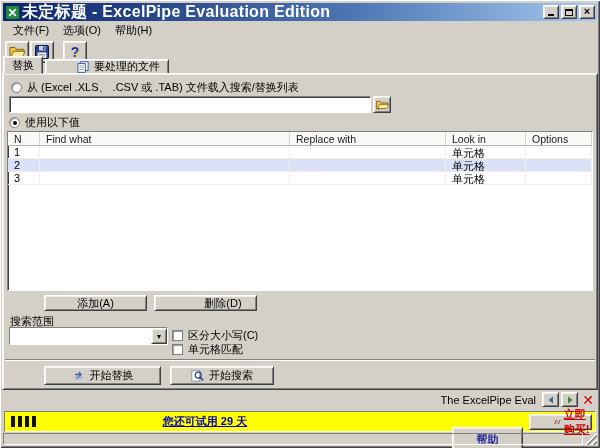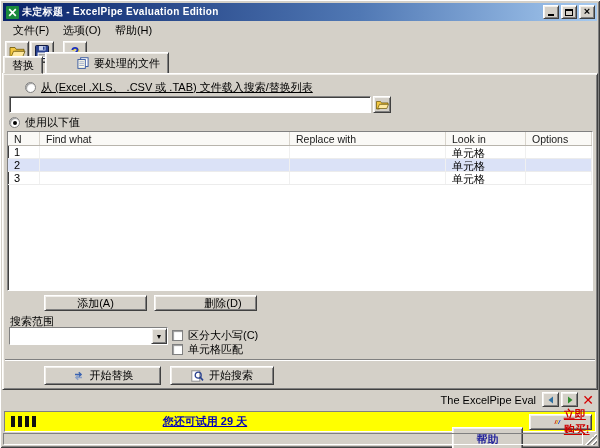--- a/index.html
+++ b/index.html
@@ -13,21 +13,21 @@
   .raised { background:#d4d0c8; border:1px solid; border-color:#ffffff #404040 #404040 #ffffff;
             box-shadow: inset 1px 1px 0 #f2f0ec, inset -1px -1px 0 #808080; }
   .sunken { background:#fff; border:1px solid; border-color:#808080 #ffffff #ffffff #808080;
             box-shadow: inset 1px 1px 0 #404040; }
 
   
   .titlebar { position:absolute; left:3px; top:3px; right:3px; height:18px;
     background:linear-gradient(to right,#0a246a,#5078b4 60%,#a6caf0);
     display:flex; align-items:center; padding:0 2px; }
   .title-icon { width:13px; height:13px; margin:0 3px 0 1px; flex:0 0 auto; }
-  .title-text { color:#fff; font-weight:bold; font-size:10px; white-space:nowrap; overflow:hidden;
+  .title-text { color:#fff; font-weight:bold; font-size:16px; white-space:nowrap; overflow:hidden;
     letter-spacing:0.3px; }
   .win-btns { margin-left:auto; display:flex; gap:2px; }
   .win-btn { width:16px; height:14px; display:flex; align-items:center; justify-content:center;
     font-size:9px; font-weight:bold; line-height:1; color:#000; }
   .glyph-min { width:6px; height:2px; background:#000; margin-top:6px; }
   .glyph-max { width:8px; height:7px; border:1px solid #000; border-top-width:2px; }
   .glyph-close { font-size:11px; font-weight:bold; margin-top:-1px; }
 
   
   .menubar { position:absolute; left:3px; top:22px; right:3px; height:16px;
@@ -38,21 +38,21 @@
   .tool-btn { width:24px; height:22px; display:flex; align-items:center; justify-content:center; margin-right:1px; }
   .tool-gap { width:8px; }
   .help-q { color:#1a2fbf; font-weight:bold; font-size:14px; text-shadow:1px 1px 0 #e8d44c; }
 
   
   .tabstrip { position:absolute; left:3px; top:56px; right:3px; height:18px; display:flex; align-items:flex-end; }
   .tab { height:17px; display:flex; align-items:center; padding:0 8px; gap:4px;
     background:#d4d0c8; border:1px solid; border-color:#ffffff #404040 #d4d0c8 #ffffff;
     box-shadow: inset 1px 1px 0 #f2f0ec, inset -1px 0 0 #808080; position:relative; }
   .tab.active { height:18px; z-index:3; border-bottom-color:#d4d0c8; }
-  .tab.inactive { height:22px; margin-left:2px; z-index:1;padding-left:30px; }
+  .tab.inactive { height:15px; margin-left:2px; z-index:1;padding-left:30px; }
   .tab-icon { width:14px; height:12px; }
 
   
   .panel { position:absolute; left:2px; right:2px; top:73px; bottom:58px;
     background:#d4d0c8; border:1px solid; border-color:#ffffff #404040 #404040 #ffffff;
     box-shadow: inset 1px 1px 0 #f2f0ec, inset -1px -1px 0 #808080; z-index:2; }
 
   .radio-row { position:absolute; display:flex; align-items:center; gap:5px; height:13px; }
   .radio { width:11px; height:11px; border-radius:50%; background:#fff;
     border:1px solid #808080; box-shadow: inset 1px 1px 1px #9a9a9a; position:relative; flex:0 0 auto; }
@@ -190,21 +190,21 @@
         <line x1="3" y1="5.2" x2="8" y2="5.2" stroke="#9aa8cc"></line>
         <line x1="3" y1="7.2" x2="8" y2="7.2" stroke="#9aa8cc"></line>
         <line x1="3" y1="9.2" x2="8" y2="9.2" stroke="#9aa8cc"></line>
       </svg>
       <span>要处理的文件</span>
     </div>
   </div>
 
   <div class="panel">
 
-    <div class="radio-row" style="left:22px; top:7px;text-decoration:underline;">
+    <div class="radio-row" style="left:8px; top:7px;">
       <span class="radio"></span>
       <span>从 (Excel .XLS、 .CSV 或 .TAB) 文件载入搜索/替换列表</span>
     </div>
 
     <input class="file-input sunken" type="text" value="" style="">
     <div class="browse-btn raised">
       <svg width="13" height="10" viewBox="0 0 13 10">
         <path d="M0.5 1.5h4l1 1.4H12v1.4H5L3.5 9H0.5z" fill="#f4c842" stroke="#6b5400" stroke-width="0.7"></path>
         <path d="M3.5 4.3h9l-1.7 4.2H1.7z" fill="#ffe9a0" stroke="#6b5400" stroke-width="0.7"></path>
       </svg>

